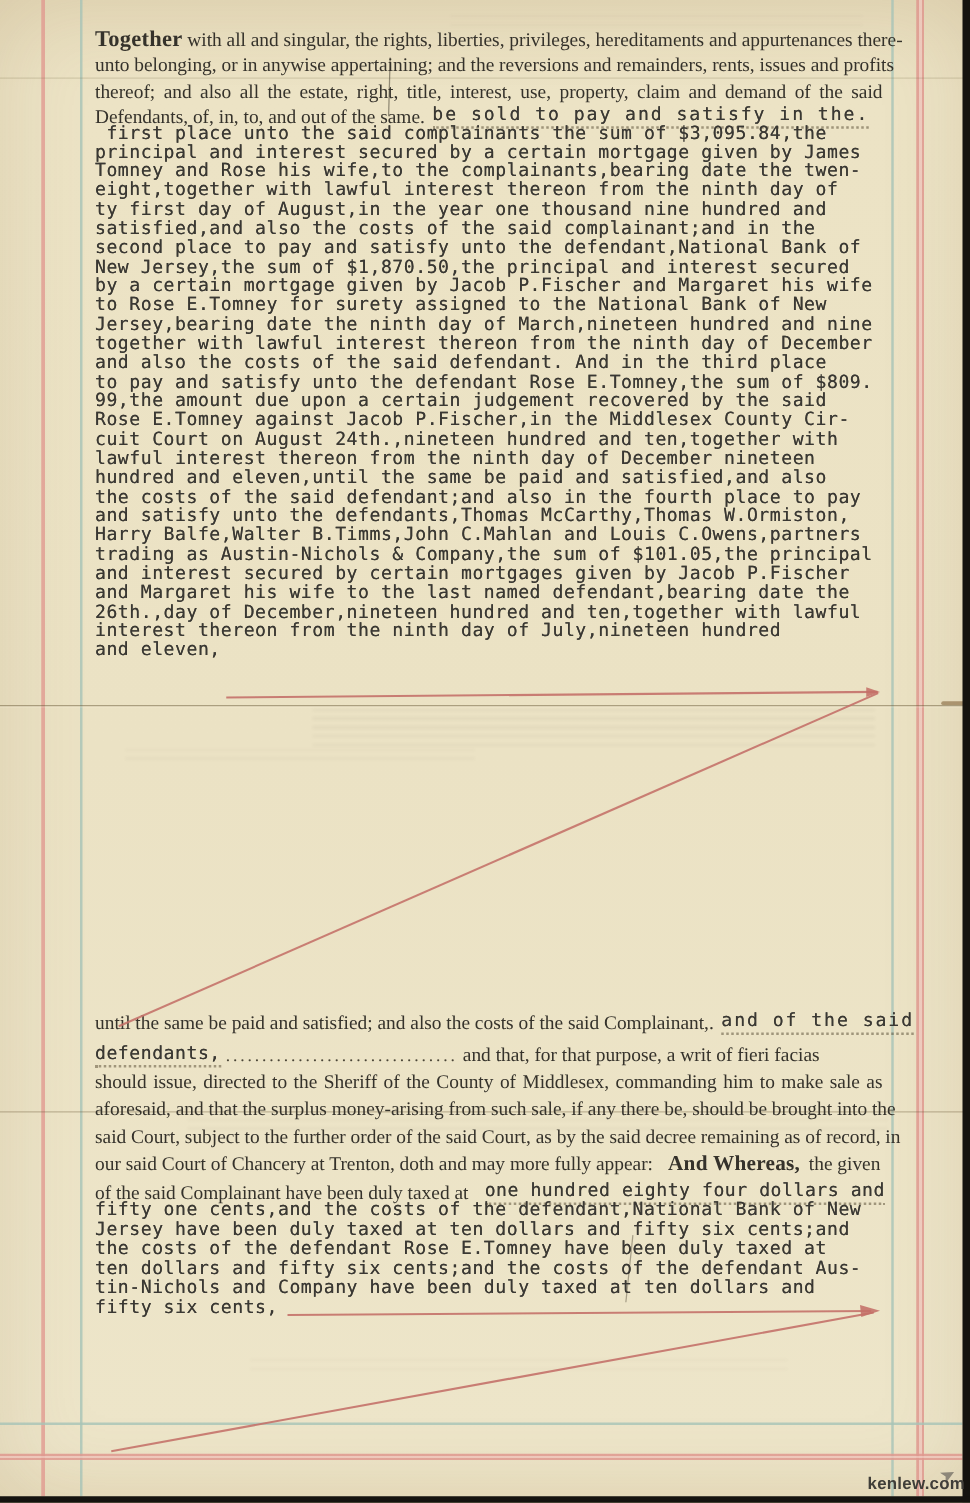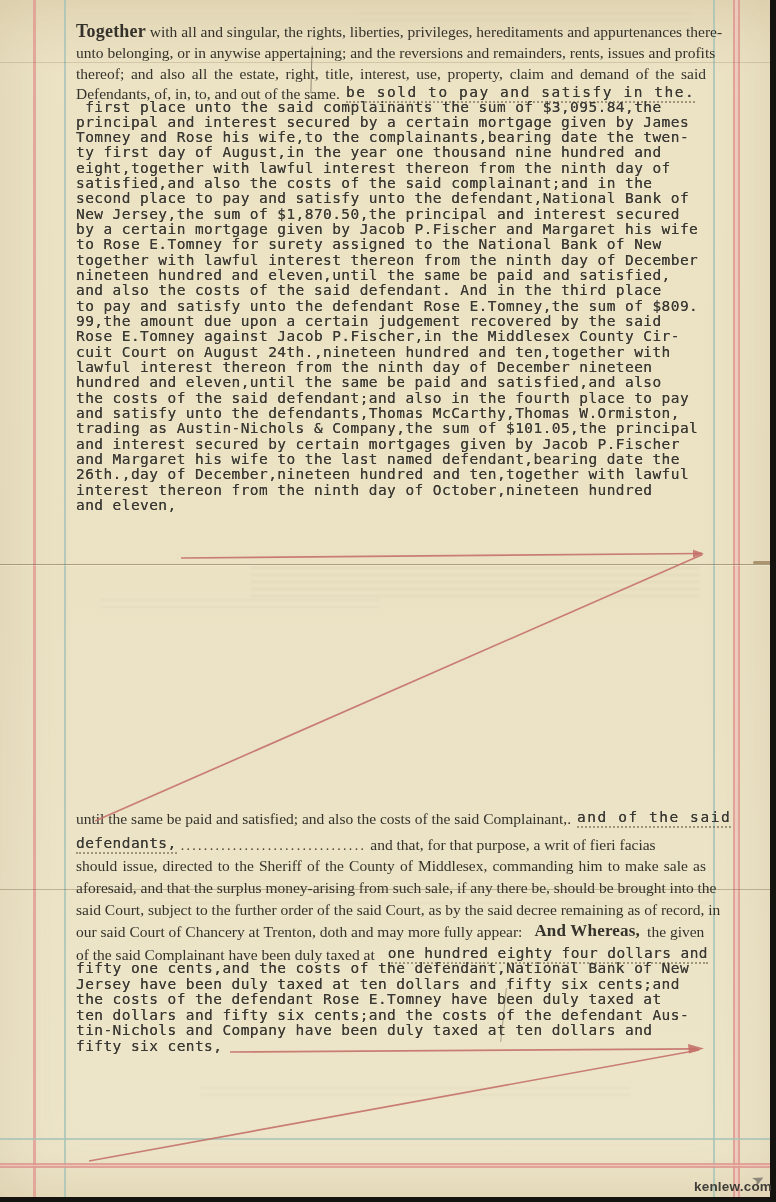--- a/index.html
+++ b/index.html
@@ -93,43 +93,44 @@
   <div class="pl" style="top:64px;">thereof; and also all the estate, right, title, interest, use, property, claim and demand of the said</div>
   <div class="prow" style="top:84px;">
     <span>Defendants, of, in, to, and out of the same.</span>
     <span class="typed typed-inline on-dots wide">be sold to pay and satisfy in the.</span>
   </div>
 
   <div class="tblock" style="top:99.5px;">
       <div class="tline"> first place unto the said complainants the sum of $3,095.84,the</div>
       <div class="tline">principal and interest secured by a certain mortgage given by James</div>
       <div class="tline">Tomney and Rose his wife,to the complainants,bearing date the twen-</div>
+      <div class="tline">eight,together with lawful interest thereon from the ninth day of</div>
       <div class="tline">ty first day of August,in the year one thousand nine hundred and</div>
-      <div class="tline">eight,together with lawful interest thereon from the ninth day of</div>
       <div class="tline">satisfied,and also the costs of the said complainant;and in the</div>
       <div class="tline">second place to pay and satisfy unto the defendant,National Bank of</div>
       <div class="tline">New Jersey,the sum of $1,870.50,the principal and interest secured</div>
       <div class="tline">by a certain mortgage given by Jacob P.Fischer and Margaret his wife</div>
       <div class="tline">to Rose E.Tomney for surety assigned to the National Bank of New</div>
+      <div class="tline">Jersey,bearing date the ninth day of March,nineteen hundred and nine</div>
       <div class="tline">together with lawful interest thereon from the ninth day of December</div>
-      <div class="tline">nineteen hundred and eleven,until the same be paid and satisfied,</div>
       <div class="tline">and also the costs of the said defendant. And in the third place</div>
       <div class="tline">to pay and satisfy unto the defendant Rose E.Tomney,the sum of $809.</div>
       <div class="tline">99,the amount due upon a certain judgement recovered by the said</div>
       <div class="tline">Rose E.Tomney against Jacob P.Fischer,in the Middlesex County Cir-</div>
       <div class="tline">cuit Court on August 24th.,nineteen hundred and ten,together with</div>
       <div class="tline">lawful interest thereon from the ninth day of December nineteen</div>
       <div class="tline">hundred and eleven,until the same be paid and satisfied,and also</div>
       <div class="tline">the costs of the said defendant;and also in the fourth place to pay</div>
       <div class="tline">and satisfy unto the defendants,Thomas McCarthy,Thomas W.Ormiston,</div>
+      <div class="tline">Harry Balfe,Walter B.Timms,John C.Mahlan and Louis C.Owens,partners</div>
       <div class="tline">trading as Austin-Nichols &amp; Company,the sum of $101.05,the principal</div>
       <div class="tline">and interest secured by certain mortgages given by Jacob P.Fischer</div>
       <div class="tline">and Margaret his wife to the last named defendant,bearing date the</div>
       <div class="tline">26th.,day of December,nineteen hundred and ten,together with lawful</div>
-      <div class="tline">interest thereon from the ninth day of October,nineteen hundred</div>
+      <div class="tline">interest thereon from the ninth day of July,nineteen hundred</div>
       <div class="tline">and eleven,</div>
     </div>
 
   <div class="prow" style="top:809px;">
     <span>until the same be paid and satisfied; and also the costs of the said Complainant,.</span>
     <span class="typed typed-inline on-dots wide">and of the said</span>
   </div>
   <div class="prow" style="top:835px;">
     <span class="typed typed-inline on-dots">defendants,</span>
     <span class="leader">................................</span>

